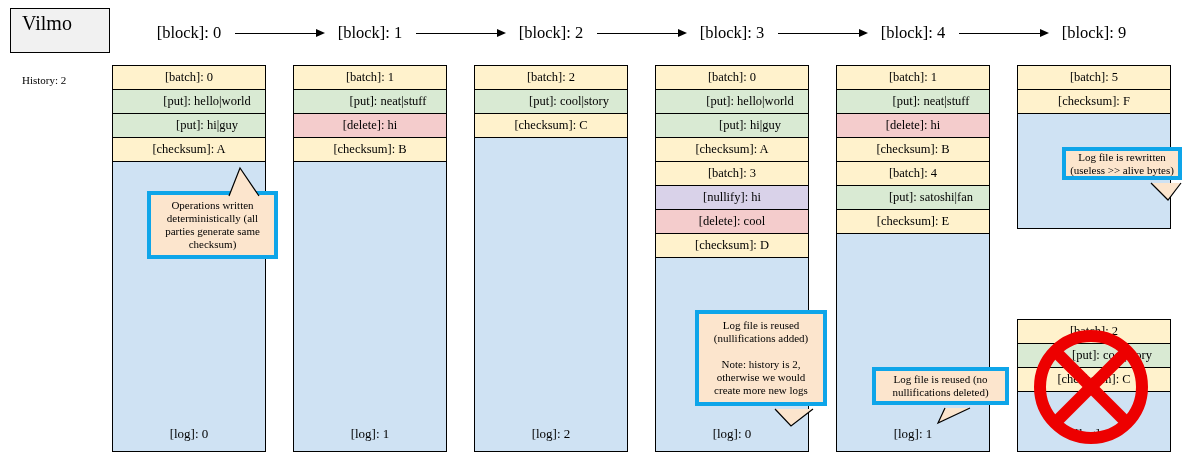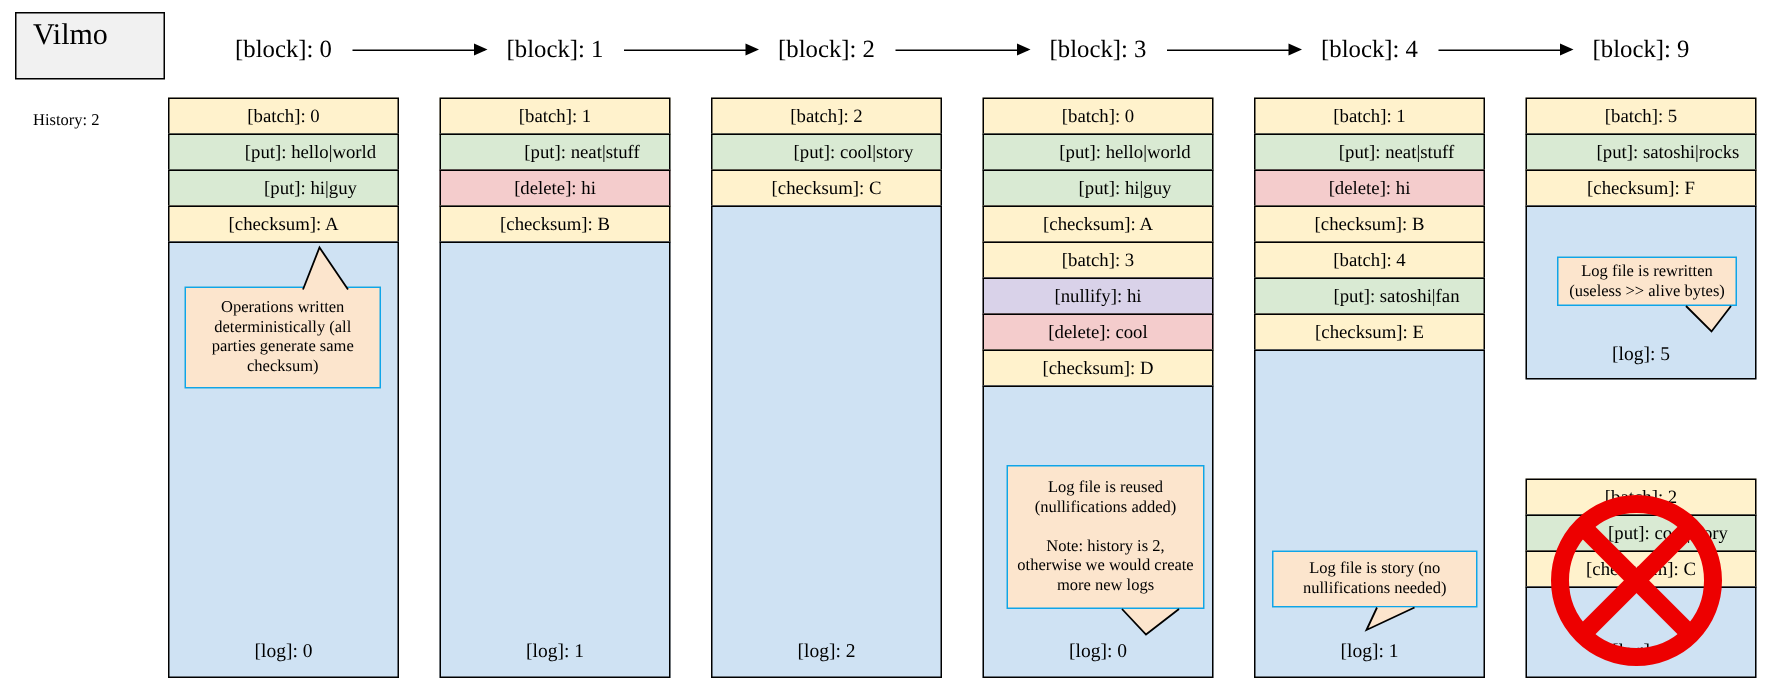--- a/index.html
+++ b/index.html
@@ -43,24 +43,25 @@
   }
   .logbox.fixed{flex:none;height:116px;}
   .loglabel{
     position:absolute;left:0;right:0;bottom:9px;
     text-align:center;font-size:13px;
   }
   .logbox.fixed .loglabel{bottom:8px;}
   
   .callout{
     position:absolute;box-sizing:border-box;
-    background:var(--callout,#fce5cd);border:1px solid #0ea5e9;
+    background:var(--callout,#fce5cd);border:4px solid #0ea5e9;
     font-size:11px;line-height:13px;text-align:center;
     display:flex;flex-direction:column;justify-content:center;
     padding:3px 5px;
+    margin-left:24px;
   }
   .callout .p2{margin-top:13px;}
   .tail{position:absolute;overflow:visible;}
   .tail path{fill:var(--callout,#fce5cd);stroke:#000;stroke-width:1.2px;}
   
   .ministack{
     position:absolute;left:0;right:0;top:254px;bottom:0;
     display:flex;flex-direction:column;
   }
   .cross{position:absolute;left:9px;top:257px;}
@@ -151,38 +152,36 @@
     <div class="row pink">[delete]: hi</div>
     <div class="row yellow">[checksum]: B</div>
     <div class="row yellow">[batch]: 4</div>
     <div class="row green">[put]: satoshi|fan</div>
     <div class="row yellow">[checksum]: E</div>
     <div class="logbox">
       <div class="callout" style="left:11px;top:133px;width:137px;height:38px">
         <svg class="tail" style="left:58px;top:36px" width="40" height="18">
             <path d="M11,1 L4,16 L36,1"></path>
           </svg>
-        <div>Log file is story (no nullifications needed)</div>
+        <div>Log file is reused (no nullifications deleted)</div>
       </div>
       <div class="loglabel">[log]: 1</div>
     </div>
   </div>
 
   <div class="col" style="left:1017px">
     <div class="row yellow">[batch]: 5</div>
-    <div class="row green">[put]: satoshi|rocks</div>
     <div class="row yellow">[checksum]: F</div>
     <div class="logbox fixed">
       <div class="callout" style="left:20px;top:33px;width:120px;height:33px;padding:2px">
         <svg class="tail" style="left:82px;top:31px" width="38" height="20">
             <path d="M3,1 L20,18 L33,1"></path>
           </svg>
         <div>Log file is rewritten (useless &gt;&gt; alive bytes)</div>
       </div>
-      <div class="loglabel">[log]: 5</div>
     </div>
 
 
     <div class="ministack">
       <div class="row yellow">[batch]: 2</div>
       <div class="row green">[put]: cool|story</div>
       <div class="row yellow">[checksum]: C</div>
       <div class="logbox">
         <div class="loglabel">[log]: 2</div>
       </div>

